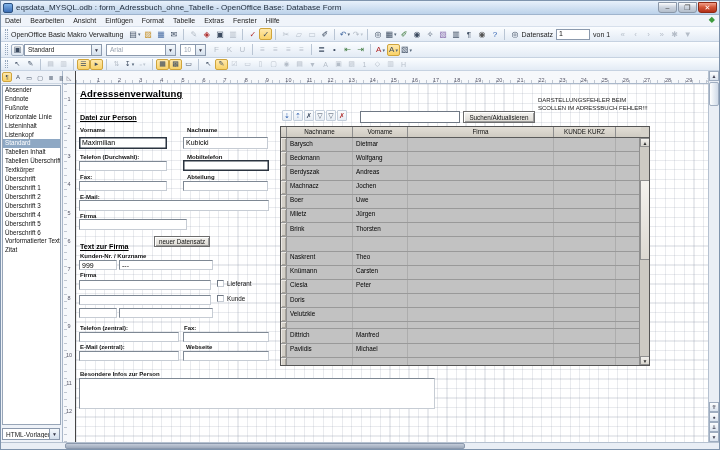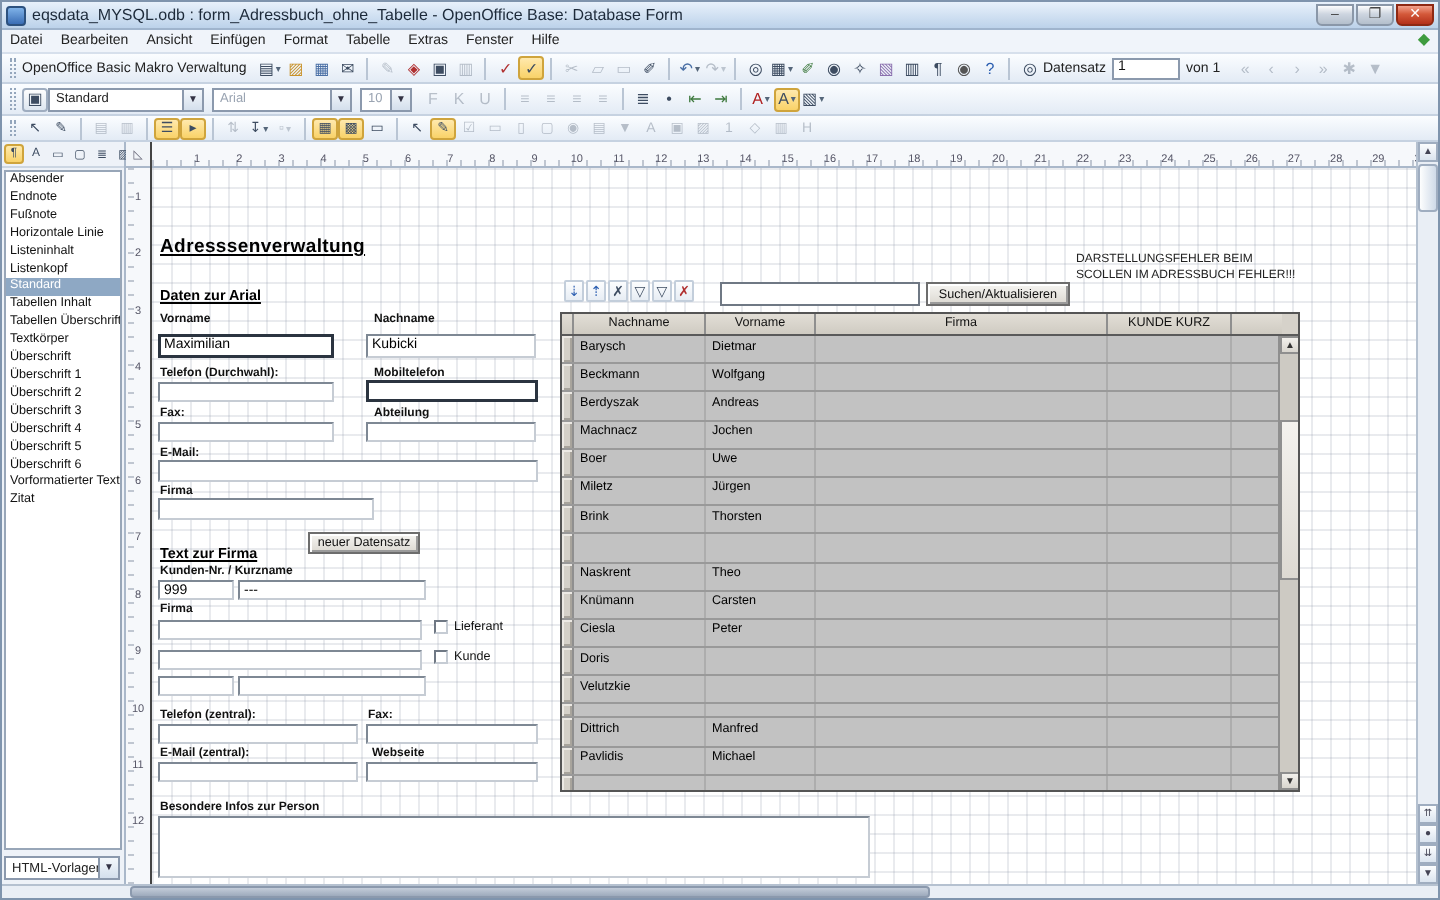--- a/index.html
+++ b/index.html
@@ -61,21 +61,21 @@
   .vruler span { font-size:5.5px; color:#556; height:28.4px; }
   .maincol { flex:1; display:flex; flex-direction:column; min-width:0; }
   .hruler { height:13px; background:#f6f8fb; border-bottom:1px solid #aab8ca; display:flex; padding-left:12px; align-items:flex-end; overflow:hidden;
             background-image:repeating-linear-gradient(to right, rgba(90,105,130,.35) 0 1px, transparent 1px 7px); background-size:100% 3px; background-repeat:no-repeat; background-position:0 9px; }
   .hruler span { width:21.1px; font-size:5.5px; color:#556; text-align:center; flex:0 0 21.1px; }
 
   
   .doc { flex:1; position:relative; background:#fff; overflow:hidden;
          background-image:repeating-linear-gradient(to right, rgba(125,135,155,.17) 0 1px, transparent 1px 9.5px),
                           repeating-linear-gradient(to bottom, rgba(125,135,155,.17) 0 1px, transparent 1px 9.5px); }
-  .abs { position:absolute;margin-top:30px; }
+  .abs { position:absolute; }
   .h1 { font-size:9.5px; font-weight:bold; color:#000; text-decoration:underline; letter-spacing:.2px; }
   .h2 { font-size:7.2px; font-weight:bold; color:#000; text-decoration:underline; }
   .lbl { font-size:6px; font-weight:bold; color:#111; white-space:nowrap; }
   .fi { background:#fff; border:1px solid; border-color:#7e8894 #c6ccd4 #c6ccd4 #7e8894; font-size:7px; color:#000; padding:0 2px; line-height:10px; overflow:hidden; }
   .fi.focus { border:1px solid #2b3440; box-shadow:inset 0 0 0 0.5px #2b3440; }
   .btn3d { background:linear-gradient(#f6f5f2,#dcd9d2); border:1px solid #6d6d6d; box-shadow:inset 1px 1px 0 #fff, inset -1px -1px 0 #9b9b9b;
            font-size:6.3px; color:#111; display:flex; align-items:center; justify-content:center; white-space:nowrap; }
   .cb { display:flex; align-items:center; gap:3px; }
   .cb .box { width:7px; height:7px; background:#fff; border:1px solid; border-color:#6f7884 #c6ccd4 #c6ccd4 #6f7884; }
   .cb .cl { font-size:6.3px; color:#111; }
@@ -365,21 +365,21 @@
           <span>26</span>
           <span>27</span>
           <span>28</span>
           <span>29</span>
           <span>30</span>
         </div>
 
       <div class="doc">
 
         <div class="abs h1" style="left:4px;top:4px;">Adresssenverwaltung</div>
-        <div class="abs h2" style="left:4px;top:29px;">Daten zur Arial</div>
+        <div class="abs h2" style="left:4px;top:29px;">Datei zur Person</div>
 
         <div class="abs lbl" style="left:4px;top:43px;">Vorname</div>
         <div class="abs lbl" style="left:111px;top:43px;">Nachname</div>
         <div class="abs fi focus" style="left:3px;top:53px;width:88px;height:12px;">Maximilian</div>
         <div class="abs fi" style="left:107px;top:53px;width:85px;height:12px;">Kubicki</div>
 
         <div class="abs lbl" style="left:4px;top:70px;">Telefon (Durchwahl):</div>
         <div class="abs lbl" style="left:111px;top:70px;">Mobiltelefon</div>
         <div class="abs fi" style="left:3px;top:77px;width:88px;height:10px;"></div>
         <div class="abs fi focus" style="left:107px;top:76px;width:86px;height:11px;"></div>

